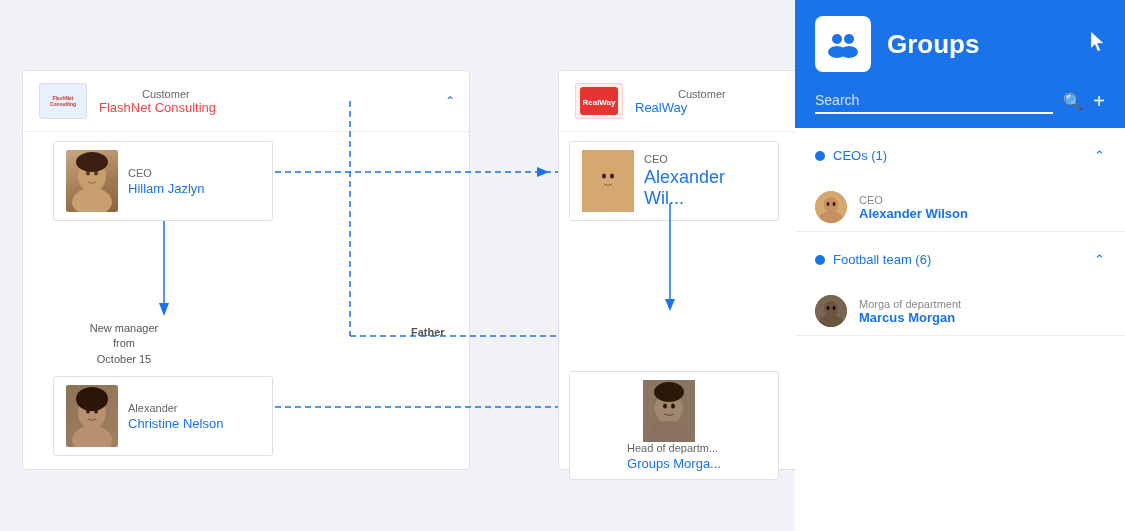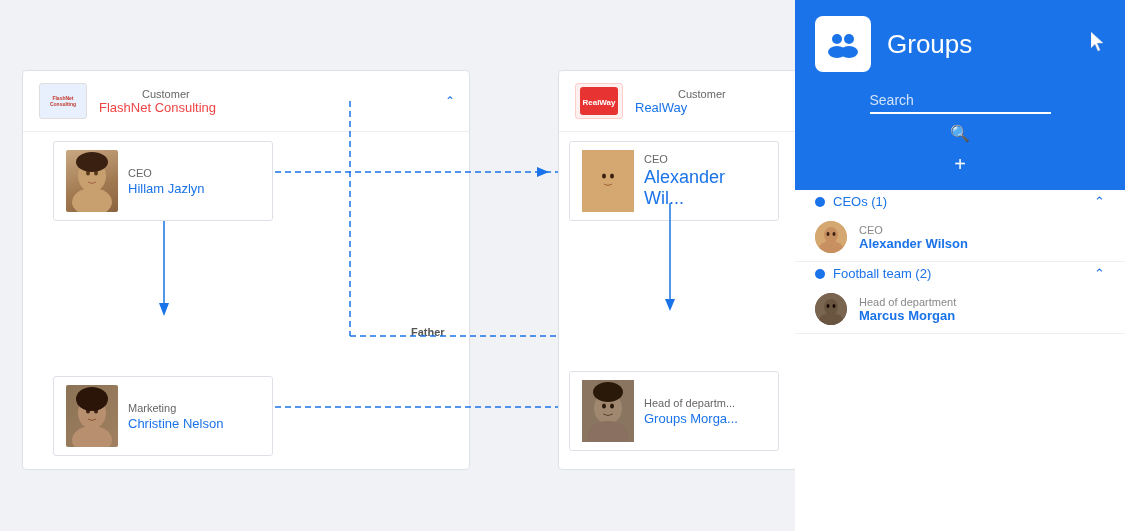--- a/index.html
+++ b/index.html
@@ -203,31 +203,30 @@
       border-radius: 8px;
       display: flex;
       align-items: center;
       justify-content: center;
       flex-shrink: 0;
     }
 
     .panel-title {
       color: #fff;
       font-size: 26px;
-      font-weight: 400;
+      font-weight: 700;
     }
 
     .panel-search-row {
       background: #1a73e8;
       padding: 0 20px 14px 20px;
       display: flex;
       align-items: center;
       gap: 10px;
       flex-shrink: 0;
-      flex-direction: column;
     }
 
     .panel-search-input {
       flex: 1;
       background: transparent;
       border: none;
       border-bottom: 2px solid #fff;
       color: #fff;
       font-size: 14px;
       padding: 4px 0;
@@ -250,21 +249,21 @@
 
     
     .group-section {
       border-bottom: 1px solid #eee;
     }
 
     .group-header {
       display: flex;
       align-items: flex-start;
       justify-content: space-between;
-      padding: 4px 20px;
+      padding: 20px 20px;
       cursor: pointer;
     }
 
     .group-header-left {
       display: flex;
       align-items: center;
       gap: 8px;
     }
 
     .group-dot {
@@ -349,34 +348,38 @@
           <path d="M22 32 Q26 35 30 32" stroke="#a06040" stroke-width="1" fill="none"></path>
           <ellipse cx="26" cy="12" rx="16" ry="10" fill="#3a2010"></ellipse>
         </svg>
       </div>
       <div class="person-info">
         <div class="role">CEO</div>
         <div class="name" style="color:#1a73e8;cursor:pointer;">Hillam Jazlyn</div>
       </div>
     </div>
 
+    <div class="new-manager-label" style="left: 56px; top: 250px; width: 90px;">
+      <span style="white-space:pre-line; font-size:11px; color:#555;">New manager from
+October 15</span>
+    </div>
 
     <div class="person-box" style="top: 305px; left: 30px;">
       <div class="person-photo photo-christine" style="width:52px;height:62px;border-radius:2px;margin-right:10px;flex-shrink:0;">
         <svg width="52" height="62" viewBox="0 0 52 62">
           <ellipse cx="26" cy="28" rx="14" ry="16" fill="#b89070"></ellipse>
           <ellipse cx="26" cy="55" rx="20" ry="14" fill="#b89070"></ellipse>
           <ellipse cx="22" cy="26" rx="2" ry="2.5" fill="#3a2010"></ellipse>
           <ellipse cx="30" cy="26" rx="2" ry="2.5" fill="#3a2010"></ellipse>
           <path d="M22 34 Q26 37 30 34" stroke="#8a5030" stroke-width="1" fill="none"></path>
           <ellipse cx="26" cy="14" rx="16" ry="12" fill="#2a1508"></ellipse>
         </svg>
       </div>
       <div class="person-info">
-        <div class="role">Marketing</div>
+        <div class="role">Alexander</div>
         <div class="name" style="color:#1a73e8;cursor:pointer;">Christine Nelson</div>
       </div>
     </div>
 
     <svg style="position:absolute;top:0;left:0;width:100%;height:100%;pointer-events:none;overflow:visible;">
 
       <line x1="252" y1="101" x2="540" y2="101" stroke="#1a73e8" stroke-width="1.5" stroke-dasharray="6,4"></line>
 
       <line x1="252" y1="336" x2="540" y2="336" stroke="#1a73e8" stroke-width="1.5" stroke-dasharray="6,4"></line>
     </svg>
@@ -421,21 +424,21 @@
       <line x1="111" y1="132" x2="111" y2="230" stroke="#1a73e8" stroke-width="1.5"></line>
       <polygon points="111,240 106,228 116,228" fill="#1a73e8"></polygon>
 
       <line x1="-140" y1="265" x2="0" y2="265" stroke="#1a73e8" stroke-width="1.5" stroke-dasharray="6,4"></line>
     </svg>
 
     <div class="father-label" style="top: 255px; left: -148px; font-weight: bold;">
       <span style="font-size:11px; color:#555;">Father</span>
     </div>
 
-    <div class="person-box" style="top: 300px; left: 10px; width: 210px;">
+    <div class="person-box" style="top: 300px; left: 10px; width: 210px; flex-direction: column;">
       <div style="width:52px;height:62px;border-radius:2px;margin-right:10px;flex-shrink:0;">
         <svg width="52" height="62" viewBox="0 0 52 62">
           <rect width="52" height="62" fill="#8a7560"></rect>
           <ellipse cx="26" cy="28" rx="14" ry="16" fill="#a08870"></ellipse>
           <ellipse cx="26" cy="55" rx="20" ry="14" fill="#8a7060"></ellipse>
           <ellipse cx="22" cy="26" rx="2" ry="2.5" fill="#2a1808"></ellipse>
           <ellipse cx="30" cy="26" rx="2" ry="2.5" fill="#2a1808"></ellipse>
           <path d="M21 34 Q26 37 31 34" stroke="#604030" stroke-width="1" fill="none"></path>
           <ellipse cx="26" cy="12" rx="15" ry="10" fill="#2a1808"></ellipse>
         </svg>
@@ -508,37 +511,37 @@
           <div class="member-role">CEO</div>
           <div class="member-name" style="color:#1a73e8;cursor:pointer;">Alexander Wilson</div>
         </div>
       </div>
     </div>
 
     <div class="group-section">
       <div class="group-header">
         <div class="group-header-left">
           <div class="group-dot"></div>
-          <span class="group-name">Football team (2)</span>
+          <span class="group-name">Football team (6)</span>
         </div>
         <span class="group-chevron">⌃</span>
       </div>
 
 
       <div class="member-row">
         <div class="avatar-circle" style="background:#7a6550;">
           <svg width="32" height="32" viewBox="0 0 32 32">
             <circle cx="16" cy="16" r="16" fill="#7a6550"></circle>
             <ellipse cx="16" cy="14" rx="7" ry="8" fill="#6a5540"></ellipse>
             <ellipse cx="16" cy="28" rx="12" ry="8" fill="#6a5540"></ellipse>
             <ellipse cx="13" cy="13" rx="1.5" ry="2" fill="#1a0800"></ellipse>
             <ellipse cx="19" cy="13" rx="1.5" ry="2" fill="#1a0800"></ellipse>
           </svg>
         </div>
         <div class="member-info">
-          <div class="member-role">Head of department</div>
+          <div class="member-role">Morga of department</div>
           <div class="member-name" style="color:#1a73e8;cursor:pointer;">Marcus Morgan</div>
         </div>
       </div>
     </div>
 
   </div>
 </div>
 
 </body></html>

